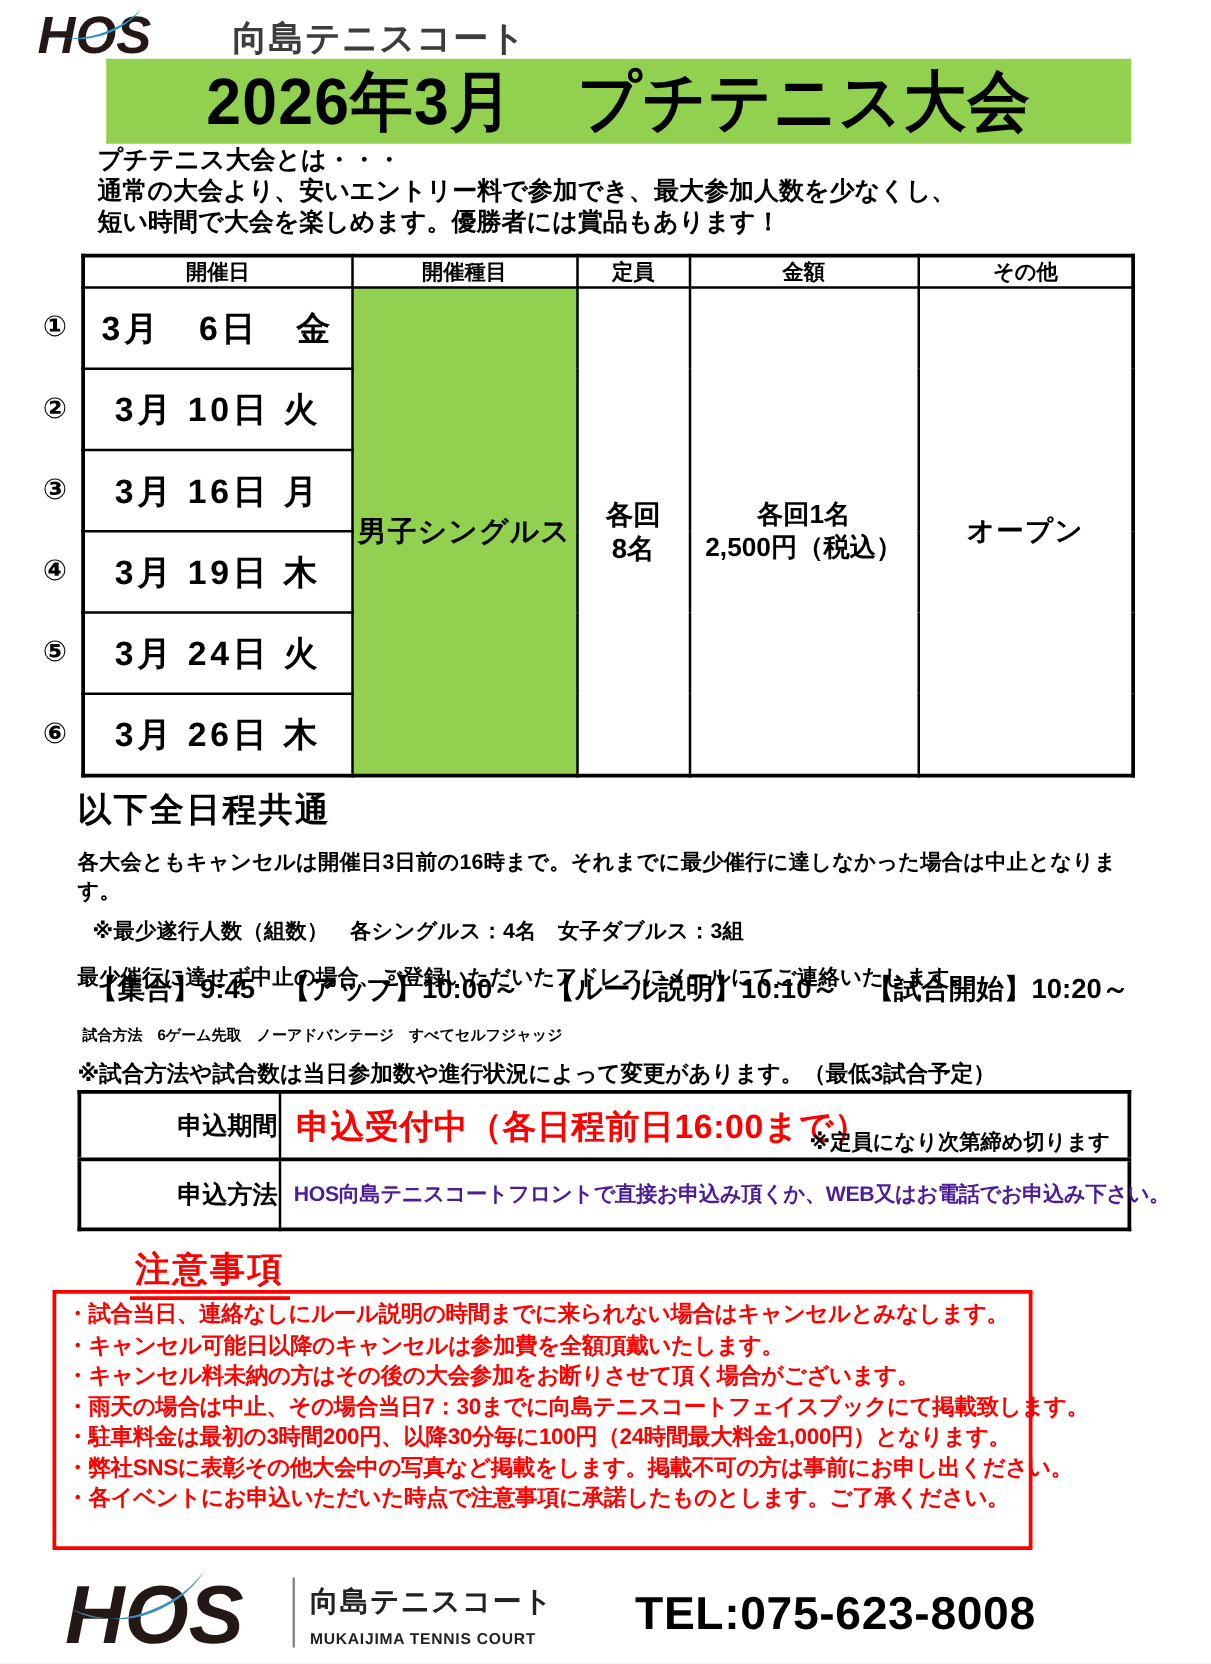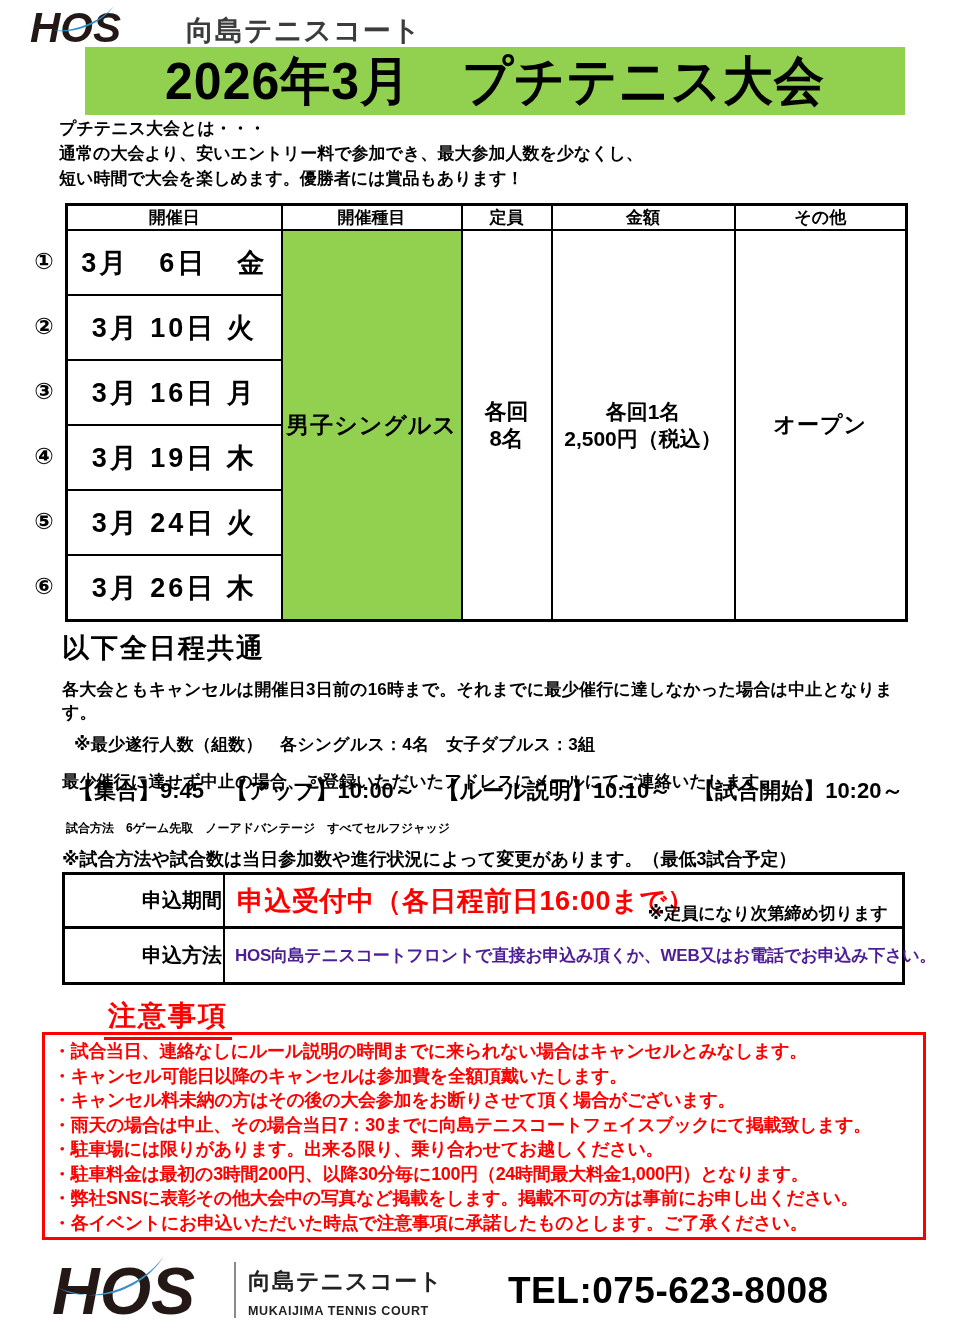--- a/index.html
+++ b/index.html
@@ -15,21 +15,21 @@
   .logo-subtitle { font-size:28px; font-weight:bold; color:#3c3c3c; margin:8px 0 0 10px; letter-spacing:1px; }
 
   
   .banner {
     left:85px; top:47px; width:820px; height:68px; background:#92D050;
     display:flex; align-items:flex-end; justify-content:center;
   }
   .banner-title { font-size:50px; font-weight:bold; letter-spacing:1px; transform:scaleY(1.05); white-space:nowrap; }
 
   
-  .intro { left:59px; top:116px; font-size:17px; font-weight:bold; line-height:25px; }
+  .intro { left:78px; top:116px; font-size:20px; font-weight:bold; line-height:25px; }
 
   
   .row-numbers { left:28px; top:229px; width:32px; height:390px; display:flex; flex-direction:column; }
   .row-numbers span { flex:1 1 0; display:flex; align-items:center; justify-content:center; font-size:23px; font-weight:bold; }
   table.schedule { left:65px; top:203px; border-collapse:collapse; table-layout:fixed; width:840px; border:3px solid #000; }
   table.schedule th, table.schedule td { border:2px solid #000; padding:0; }
   table.schedule th { height:23px; font-size:17px; font-weight:bold; background:#fff; }
   td.date-cell { height:63px; font-size:27px; font-weight:bold; text-align:center; letter-spacing:3px; white-space:nowrap; }
   td.event-cell { background:#92D050; text-align:center; font-size:23px; font-weight:bold; letter-spacing:1px; }
   td.cap-cell, td.price-cell, td.other-cell { text-align:center; font-weight:bold; }
@@ -55,21 +55,21 @@
   tr.app-row-1 { height:54px; border-bottom:3px solid #000; }
   tr.app-row-2 { height:56px; }
   td.period-cell { position:relative; padding:2px 10px 2px 12px; }
   .period-value { color:#FF0000; font-size:27px; font-weight:bold; letter-spacing:0.5px; }
   .period-note { position:absolute; right:14px; bottom:1px; font-size:17px; font-weight:bold; color:#000; }
   td.method-cell { padding:2px 6px 2px 10px; color:#4c1d95; font-size:17px; font-weight:bold; letter-spacing:-0.3px; white-space:nowrap;margin-left:12px; }
 
   
   .notes-heading { left:104px; top:997px; color:#FF0000; font-size:28px; font-weight:bold; letter-spacing:2px;
                    border-bottom:3px solid #FF0000; padding:0 4px 2px 4px; }
-  .notes-box { left:42px; top:1032px; width:884px; height:208px; border:3px solid #FF0000; box-sizing:border-box;
+  .notes-box { left:42px; top:1032px; width:784px; height:208px; border:3px solid #FF0000; box-sizing:border-box;
                padding:4px 8px; }
   .note-line { color:#FF0000; font-size:18px; font-weight:bold; line-height:24.5px; letter-spacing:-0.3px; white-space:nowrap; }
 
   
   .footer-logo { left:48px; top:1252px; }
   .footer-divider { left:234px; top:1262px; width:2px; height:56px; background:#8a8a8a; }
   .footer-names { left:248px; top:1266px; }
   .footer-name-jp { font-size:23px; font-weight:bold; color:#222; letter-spacing:1px; }
   .footer-name-en { font-size:12.5px; font-weight:bold; color:#222; letter-spacing:0.6px; margin-top:7px; }
   .footer-tel { left:508px; top:1270px; font-size:37px; font-weight:bold; letter-spacing:0.5px; white-space:nowrap; }
@@ -181,21 +181,20 @@
       </tr>
     </tbody>
   </table>
 
   <div class="abs notes-heading">注意事項</div>
   <div class="abs notes-box">
     <div class="note-line">・試合当日、連絡なしにルール説明の時間までに来られない場合はキャンセルとみなします。</div>
     <div class="note-line">・キャンセル可能日以降のキャンセルは参加費を全額頂戴いたします。</div>
     <div class="note-line">・キャンセル料未納の方はその後の大会参加をお断りさせて頂く場合がございます。</div>
     <div class="note-line">・雨天の場合は中止、その場合当日7：30までに向島テニスコートフェイスブックにて掲載致します。</div>
-    <div class="note-line">・駐車場には限りがあります。出来る限り、乗り合わせてお越しください。</div>
     <div class="note-line">・駐車料金は最初の3時間200円、以降30分毎に100円（24時間最大料金1,000円）となります。</div>
     <div class="note-line">・弊社SNSに表彰その他大会中の写真など掲載をします。掲載不可の方は事前にお申し出ください。</div>
     <div class="note-line">・各イベントにお申込いただいた時点で注意事項に承諾したものとします。ご了承ください。</div>
   </div>
 
   <div class="abs footer-logo">
     <svg width="185" height="74" viewBox="0 0 185 74">
       <text x="4" y="62" font-size="66" font-weight="bold" font-style="italic" fill="#231815">HOS</text>
       <path d="M2 30 C20 46, 50 48, 82 32 C98 24, 108 15, 116 4 C100 30, 68 46, 40 43 C23 41, 9 37, 2 30 Z" fill="#3F8FC4"></path>
     </svg>

